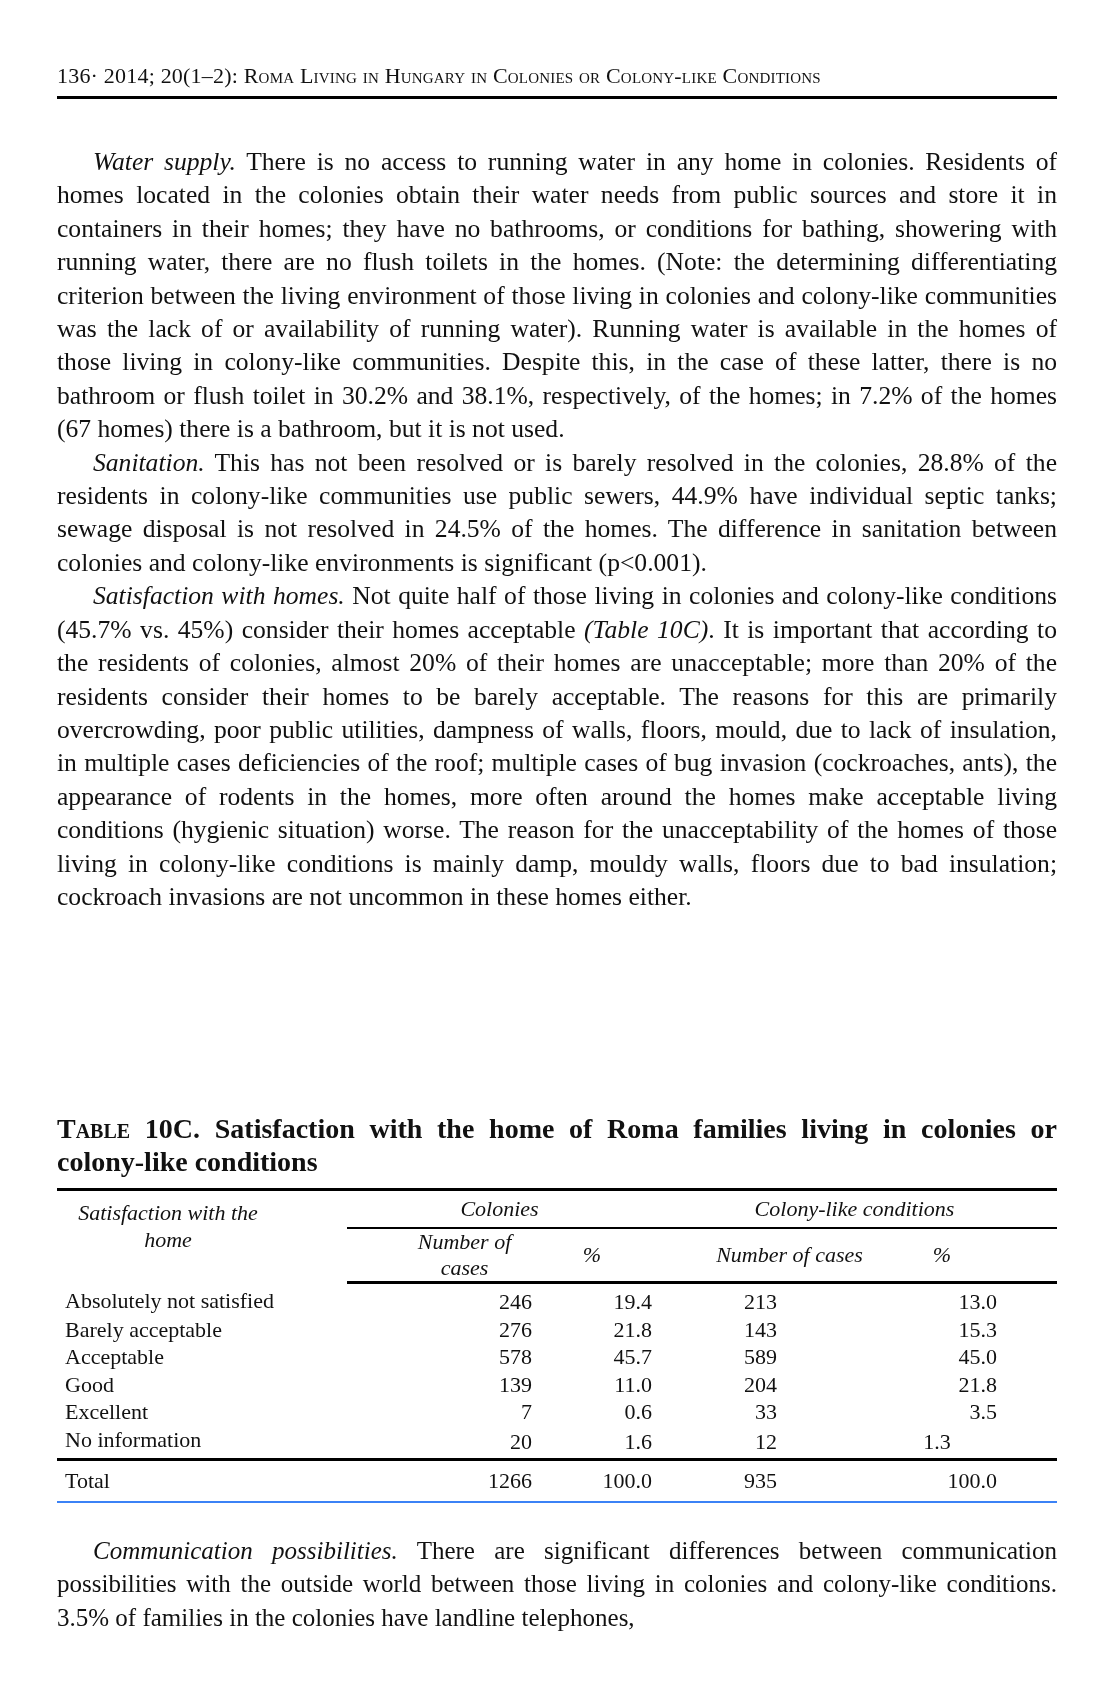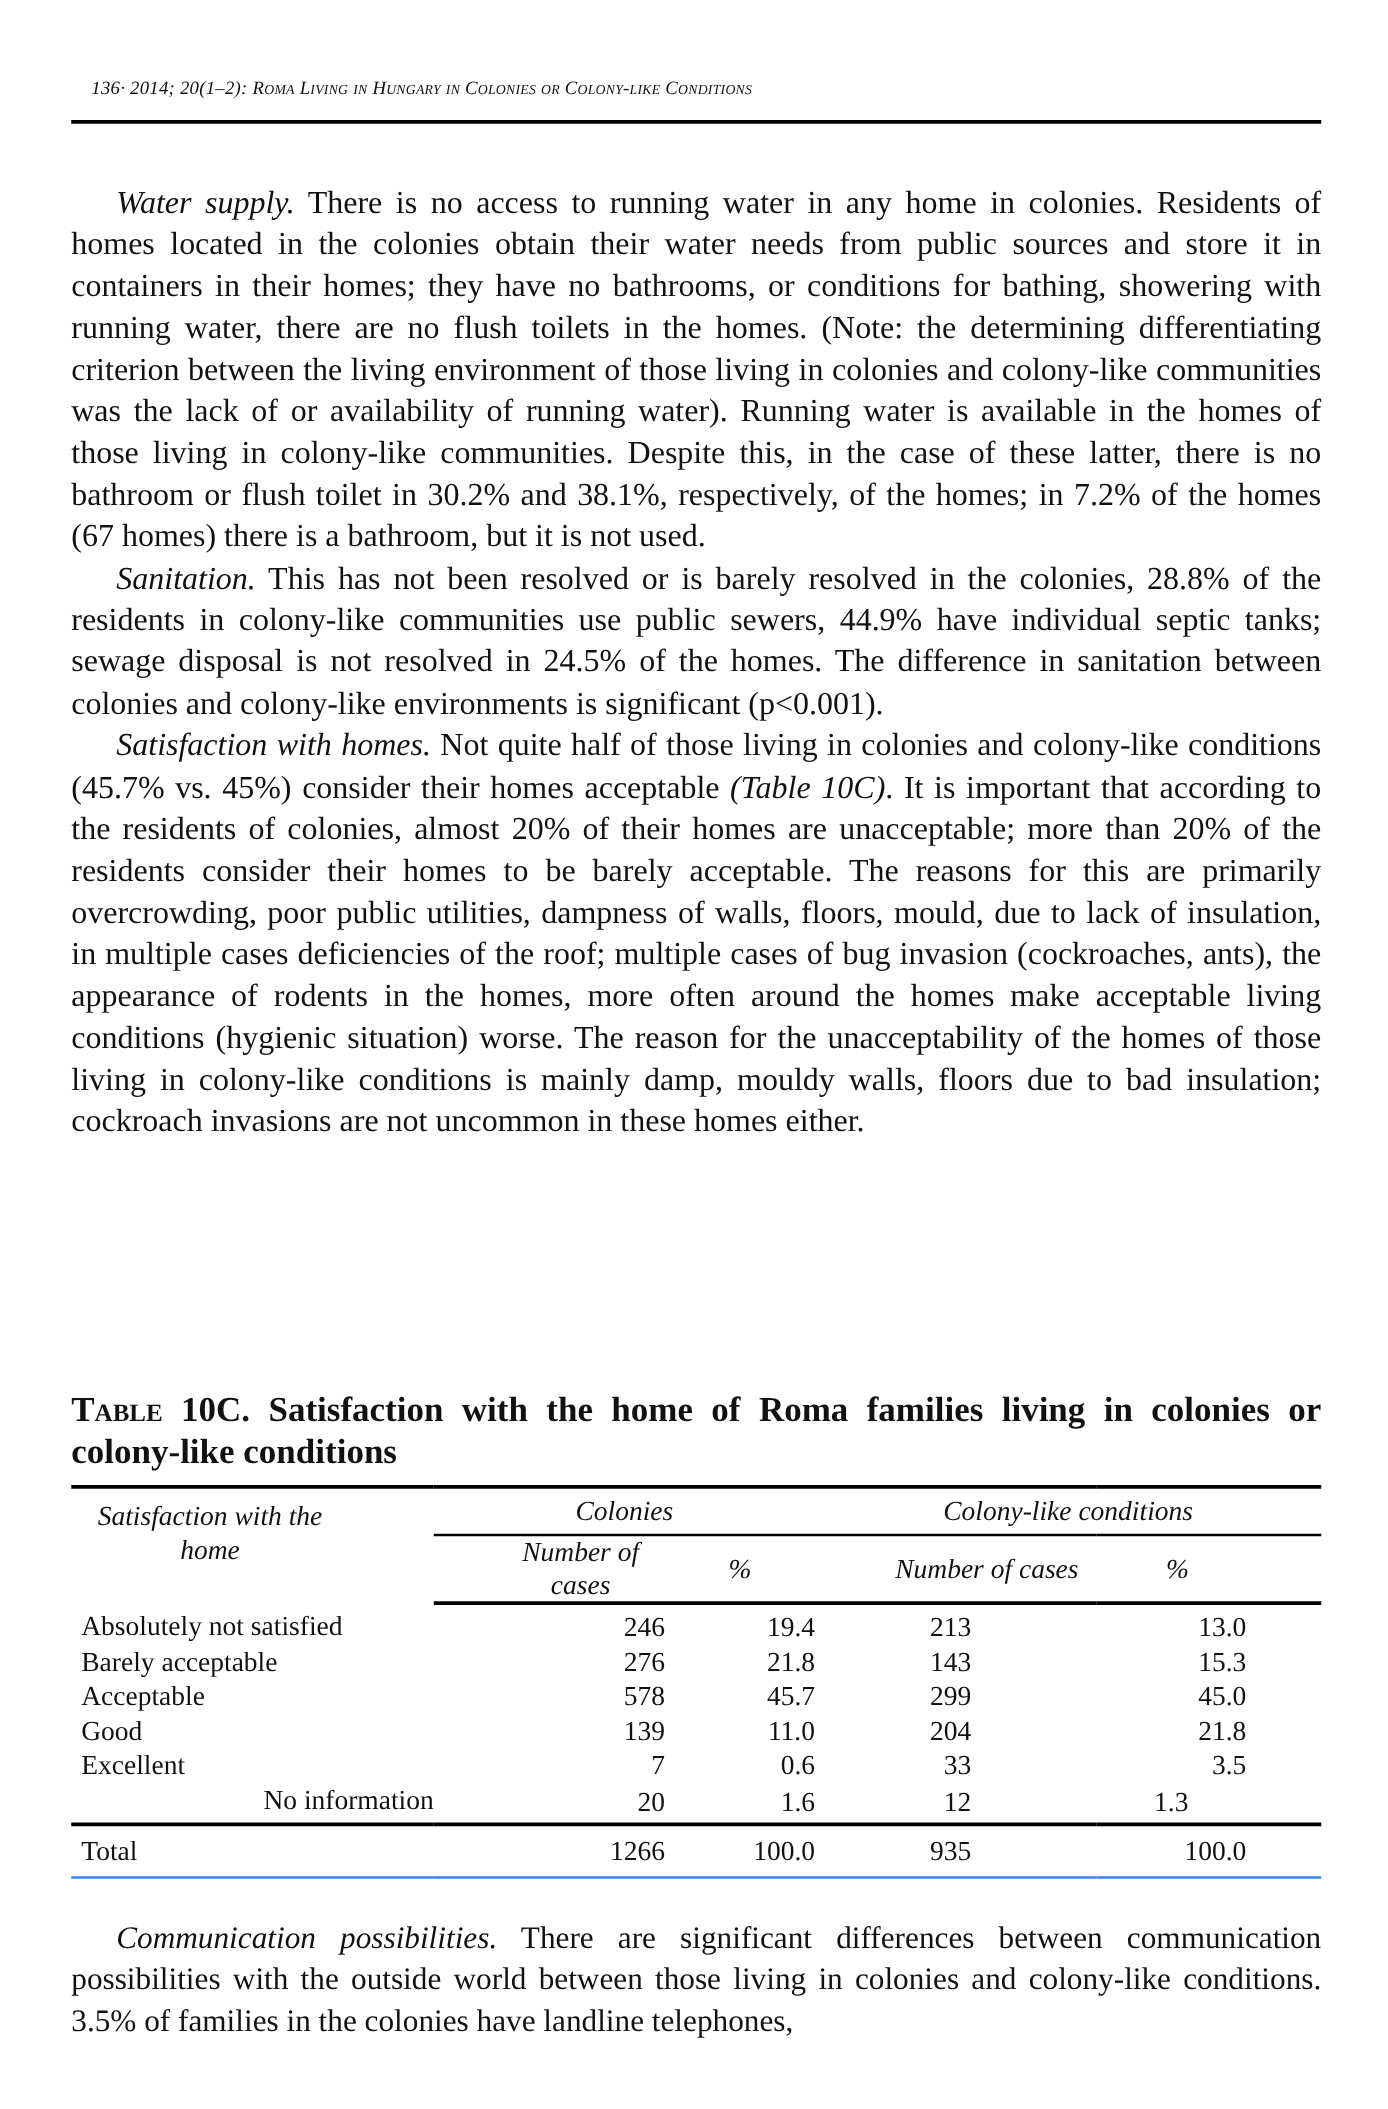--- a/index.html
+++ b/index.html
@@ -2,22 +2,22 @@
 <html><head>
   <meta charset="utf-8">
   <style>
     html, body { margin: 0; padding: 0; background: #ffffff; }
     body {
       width: 1110px; height: 1687px; position: relative; overflow: hidden;
       font-family: "Liberation Serif", "DejaVu Serif", serif; color: #111;
     }
     .page { position: absolute; left: 57px; top: 0; width: 1000px; }
     .running-head {
-      position: absolute; top: 63px; left: 16px; width: 1000px;
-      font-size: 15px; letter-spacing: 0.2px; white-space: nowrap; font-style: italic;
+      position: absolute; top: 63px; left: 0; width: 1000px;
+      font-size: 22px; letter-spacing: 0.2px; white-space: nowrap;
     }
     .running-head .sc { font-variant: small-caps; }
     .head-rule { position: absolute; top: 96px; left: 0; width: 1000px; height: 3px; background: #000; }
     .body-text {
       position: absolute; top: 145px; left: 0; width: 1000px;
       font-size: 25.6px; line-height: 33.4px; text-align: justify;
     }
     .para { margin: 0; text-indent: 36px; }
     .para i { font-style: italic; }
     .table-caption {
@@ -97,39 +97,39 @@
           <td class="label">Barely acceptable</td>
           <td class="num">276</td>
           <td class="num">21.8</td>
           <td class="num" style="padding-right:100px;">143</td>
           <td class="num" style="padding-right:60px;">15.3</td>
         </tr>
         <tr>
           <td class="label">Acceptable</td>
           <td class="num">578</td>
           <td class="num">45.7</td>
-          <td class="num" style="padding-right:100px;">299</td>
+          <td class="num" style="padding-right:100px;">589</td>
           <td class="num" style="padding-right:60px;">45.0</td>
         </tr>
         <tr>
           <td class="label">Good</td>
           <td class="num">139</td>
           <td class="num">11.0</td>
           <td class="num" style="padding-right:100px;">204</td>
           <td class="num" style="padding-right:60px;">21.8</td>
         </tr>
         <tr>
           <td class="label">Excellent</td>
           <td class="num">7</td>
           <td class="num">0.6</td>
           <td class="num" style="padding-right:100px;">33</td>
           <td class="num" style="padding-right:60px;">3.5</td>
         </tr>
         <tr>
-          <td class="label" style="padding-bottom:4px;text-align:right;">No information</td>
+          <td class="label" style="padding-bottom:4px;">No information</td>
           <td class="num">20</td>
           <td class="num">1.6</td>
           <td class="num" style="padding-right:100px;">12</td>
           <td class="num" style="padding-right:60px;text-align:center;">1.3</td>
         </tr>
         <tr class="total">
           <td class="label">Total</td>
           <td class="num">1266</td>
           <td class="num">100.0</td>
           <td class="num" style="padding-right:100px;">935</td>

